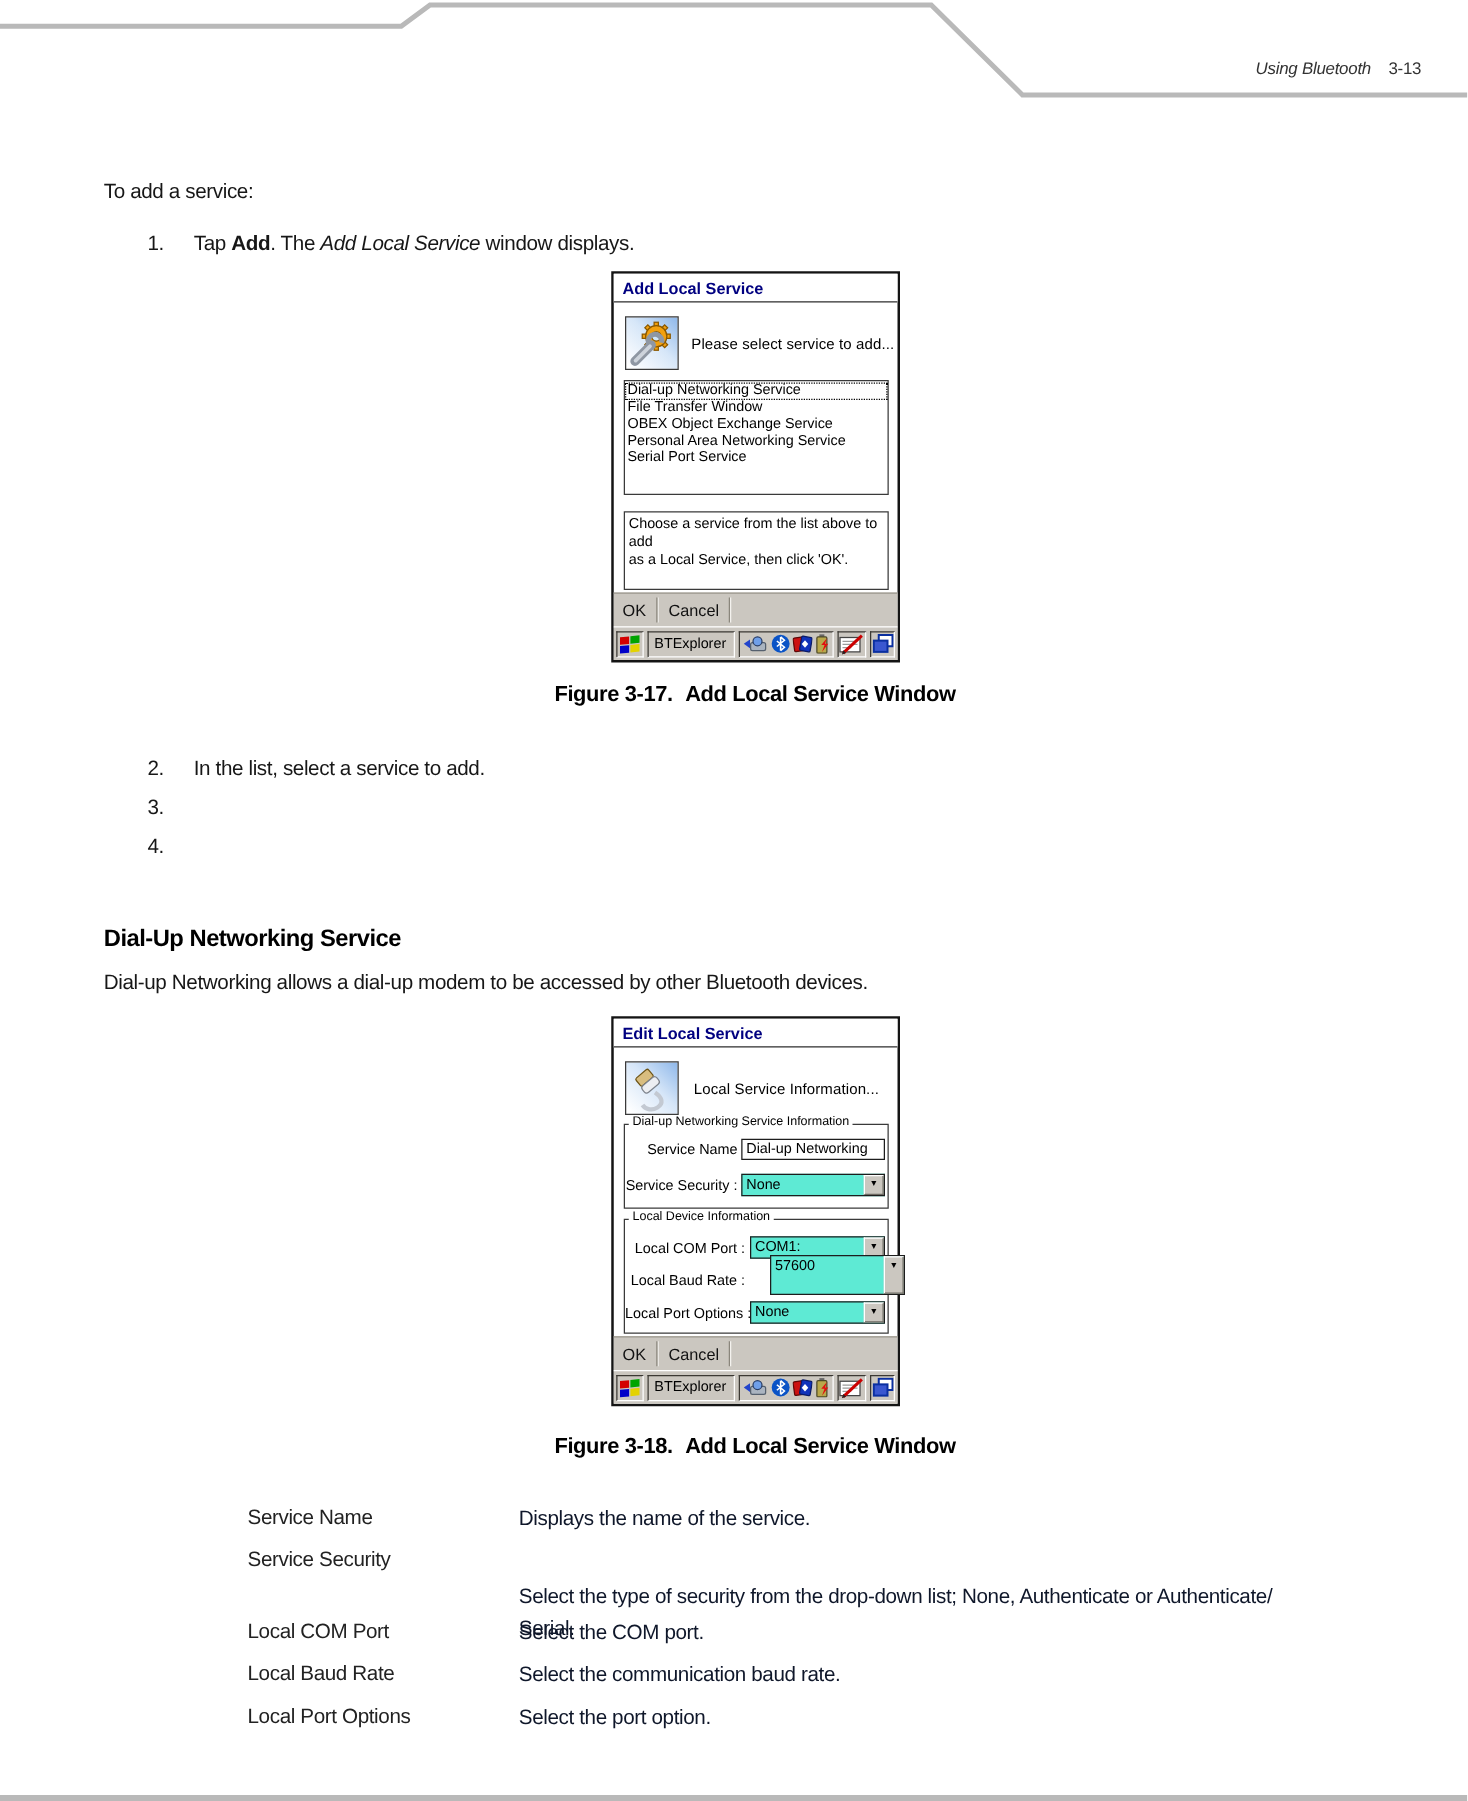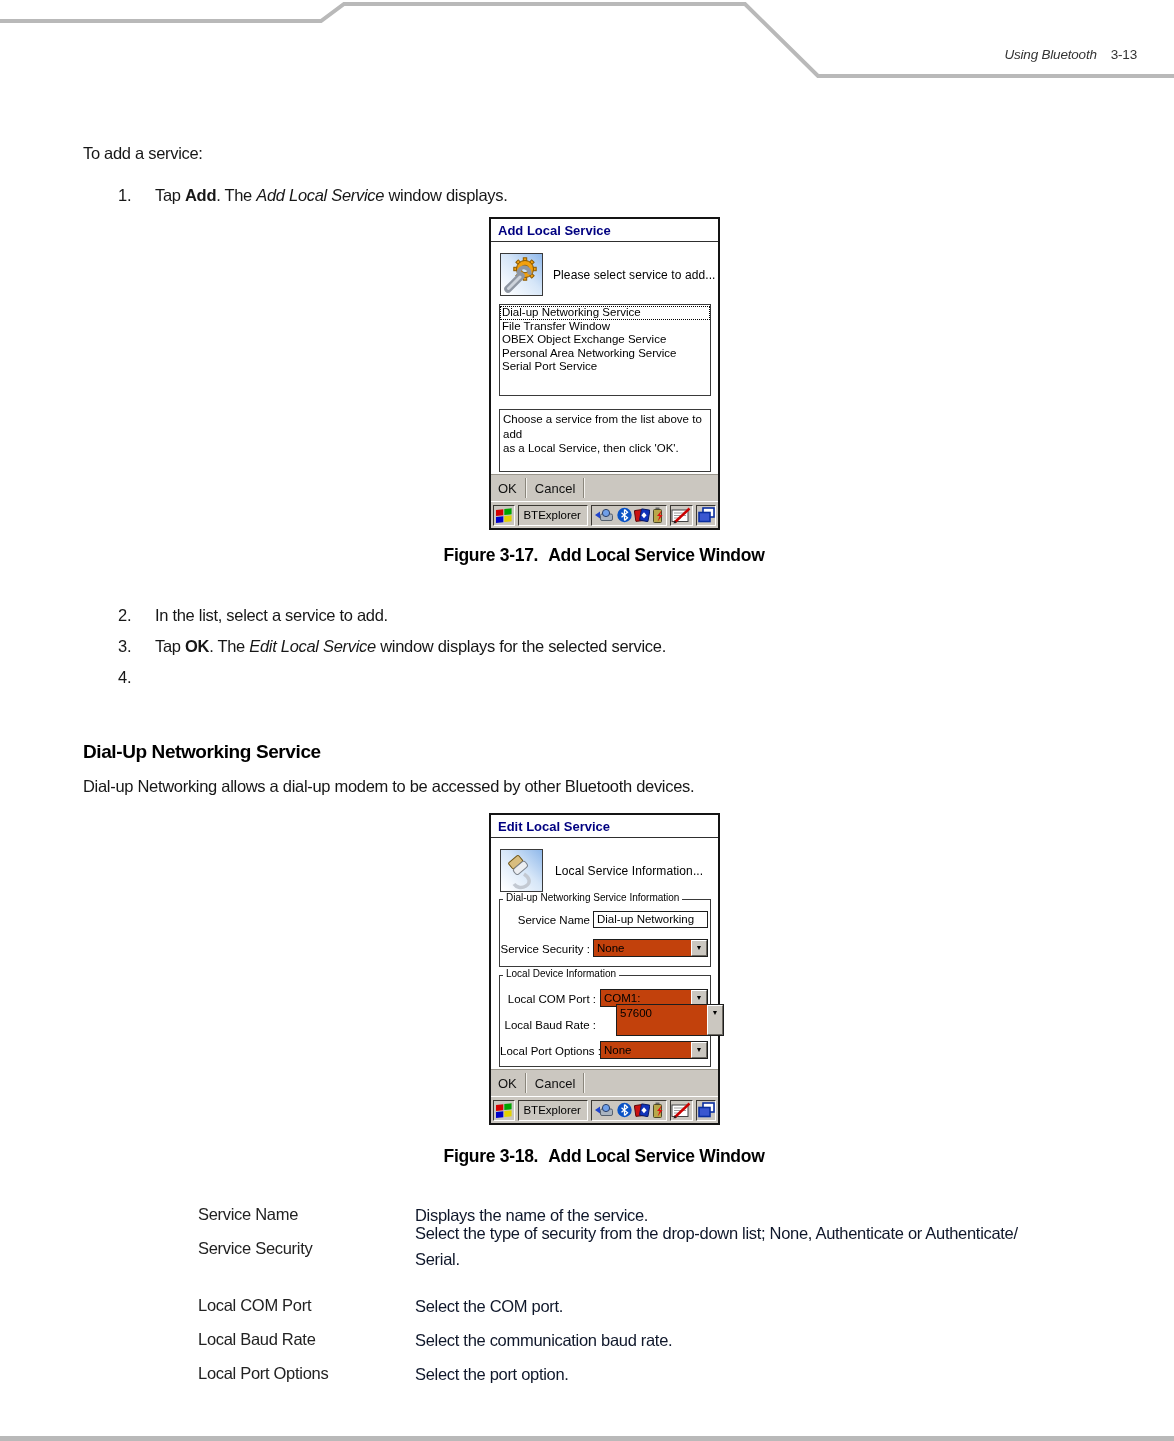--- a/index.html
+++ b/index.html
@@ -92,21 +92,21 @@
   .group-label {
     position:absolute; top:-8px; left:3px; background:#fff; padding:0 3px; font-size:10px;
     white-space:nowrap;
   }
   .fld-label { position:absolute; text-align:right; font-size:11.5px; white-space:nowrap; }
   .textbox {
     position:absolute; border:1px solid #1d1d1d; background:#fff; font-size:11.5px;
     line-height:15px; padding-left:3px; white-space:nowrap; overflow:hidden;
   }
   .combo {
-    position:absolute; border:1px solid #1d1d1d; background:#c2410c; font-size:11.5px;
+    position:absolute; border:1px solid #1d1d1d; background:#5eead4; font-size:11.5px;
   }
   .combo-val { position:absolute; left:3px; top:0; line-height:16px; white-space:nowrap; }
   .combo-btn {
     position:absolute; right:0; top:0; bottom:0; width:16px; background:#cbc7c0;
     border:1px solid; border-color:#ffffff #6e6a62 #6e6a62 #ffffff;
     font-size:7px; line-height:14px; text-align:center; color:#000; cursor:default;
   }
 </style>
 </head>
 <body>
@@ -222,23 +222,20 @@
   </div>
 
   <div class="fig-caption" id="fig17">
     <span class="fig-label">Figure 3-17.</span><span>Add Local Service Window</span>
   </div>
 
   <div class="step-num doc-text" style="top:605px">2.</div>
   <div class="step-body doc-text" style="top:605px">In the list, select a service to add.</div>
 
   <div class="step-num doc-text" style="top:636px">3.</div>
-  <div class="step-body doc-text" style="top:636px">
-    <span>Tap </span><b>OK</b><span>. The </span><i>Edit Local Service</i><span> window displays for the selected service.</span>
-  </div>
 
   <div class="step-num doc-text" style="top:667px">4.</div>
 
   <div id="heading-dun">Dial-Up Networking Service</div>
   <div id="para-dun" class="doc-text">Dial-up Networking allows a dial-up modem to be accessed by other Bluetooth devices.</div>
 
   <div class="dlg" id="dlg-edit">
     <div class="dlg-title">Edit Local Service</div>
 
     <div class="dlg-icon">
@@ -343,21 +340,21 @@
   </div>
 
   <div class="fig-caption" id="fig18">
     <span class="fig-label">Figure 3-18.</span><span>Add Local Service Window</span>
   </div>
 
   <div class="def-term" style="top:1205px">Service Name</div>
   <div class="def-desc" style="top:1202px">Displays the name of the service.</div>
 
   <div class="def-term" style="top:1239px">Service Security</div>
-  <div class="def-desc" style="top:1220px">
+  <div class="def-desc" style="top:1264px">
     <span>Select the type of security from the drop-down list; None, Authenticate or Authenticate/</span><br>
     <span>Serial.</span>
   </div>
 
   <div class="def-term" style="top:1296px">Local COM Port</div>
   <div class="def-desc" style="top:1293px">Select the COM port.</div>
 
   <div class="def-term" style="top:1330px">Local Baud Rate</div>
   <div class="def-desc" style="top:1327px">Select the communication baud rate.</div>
 

